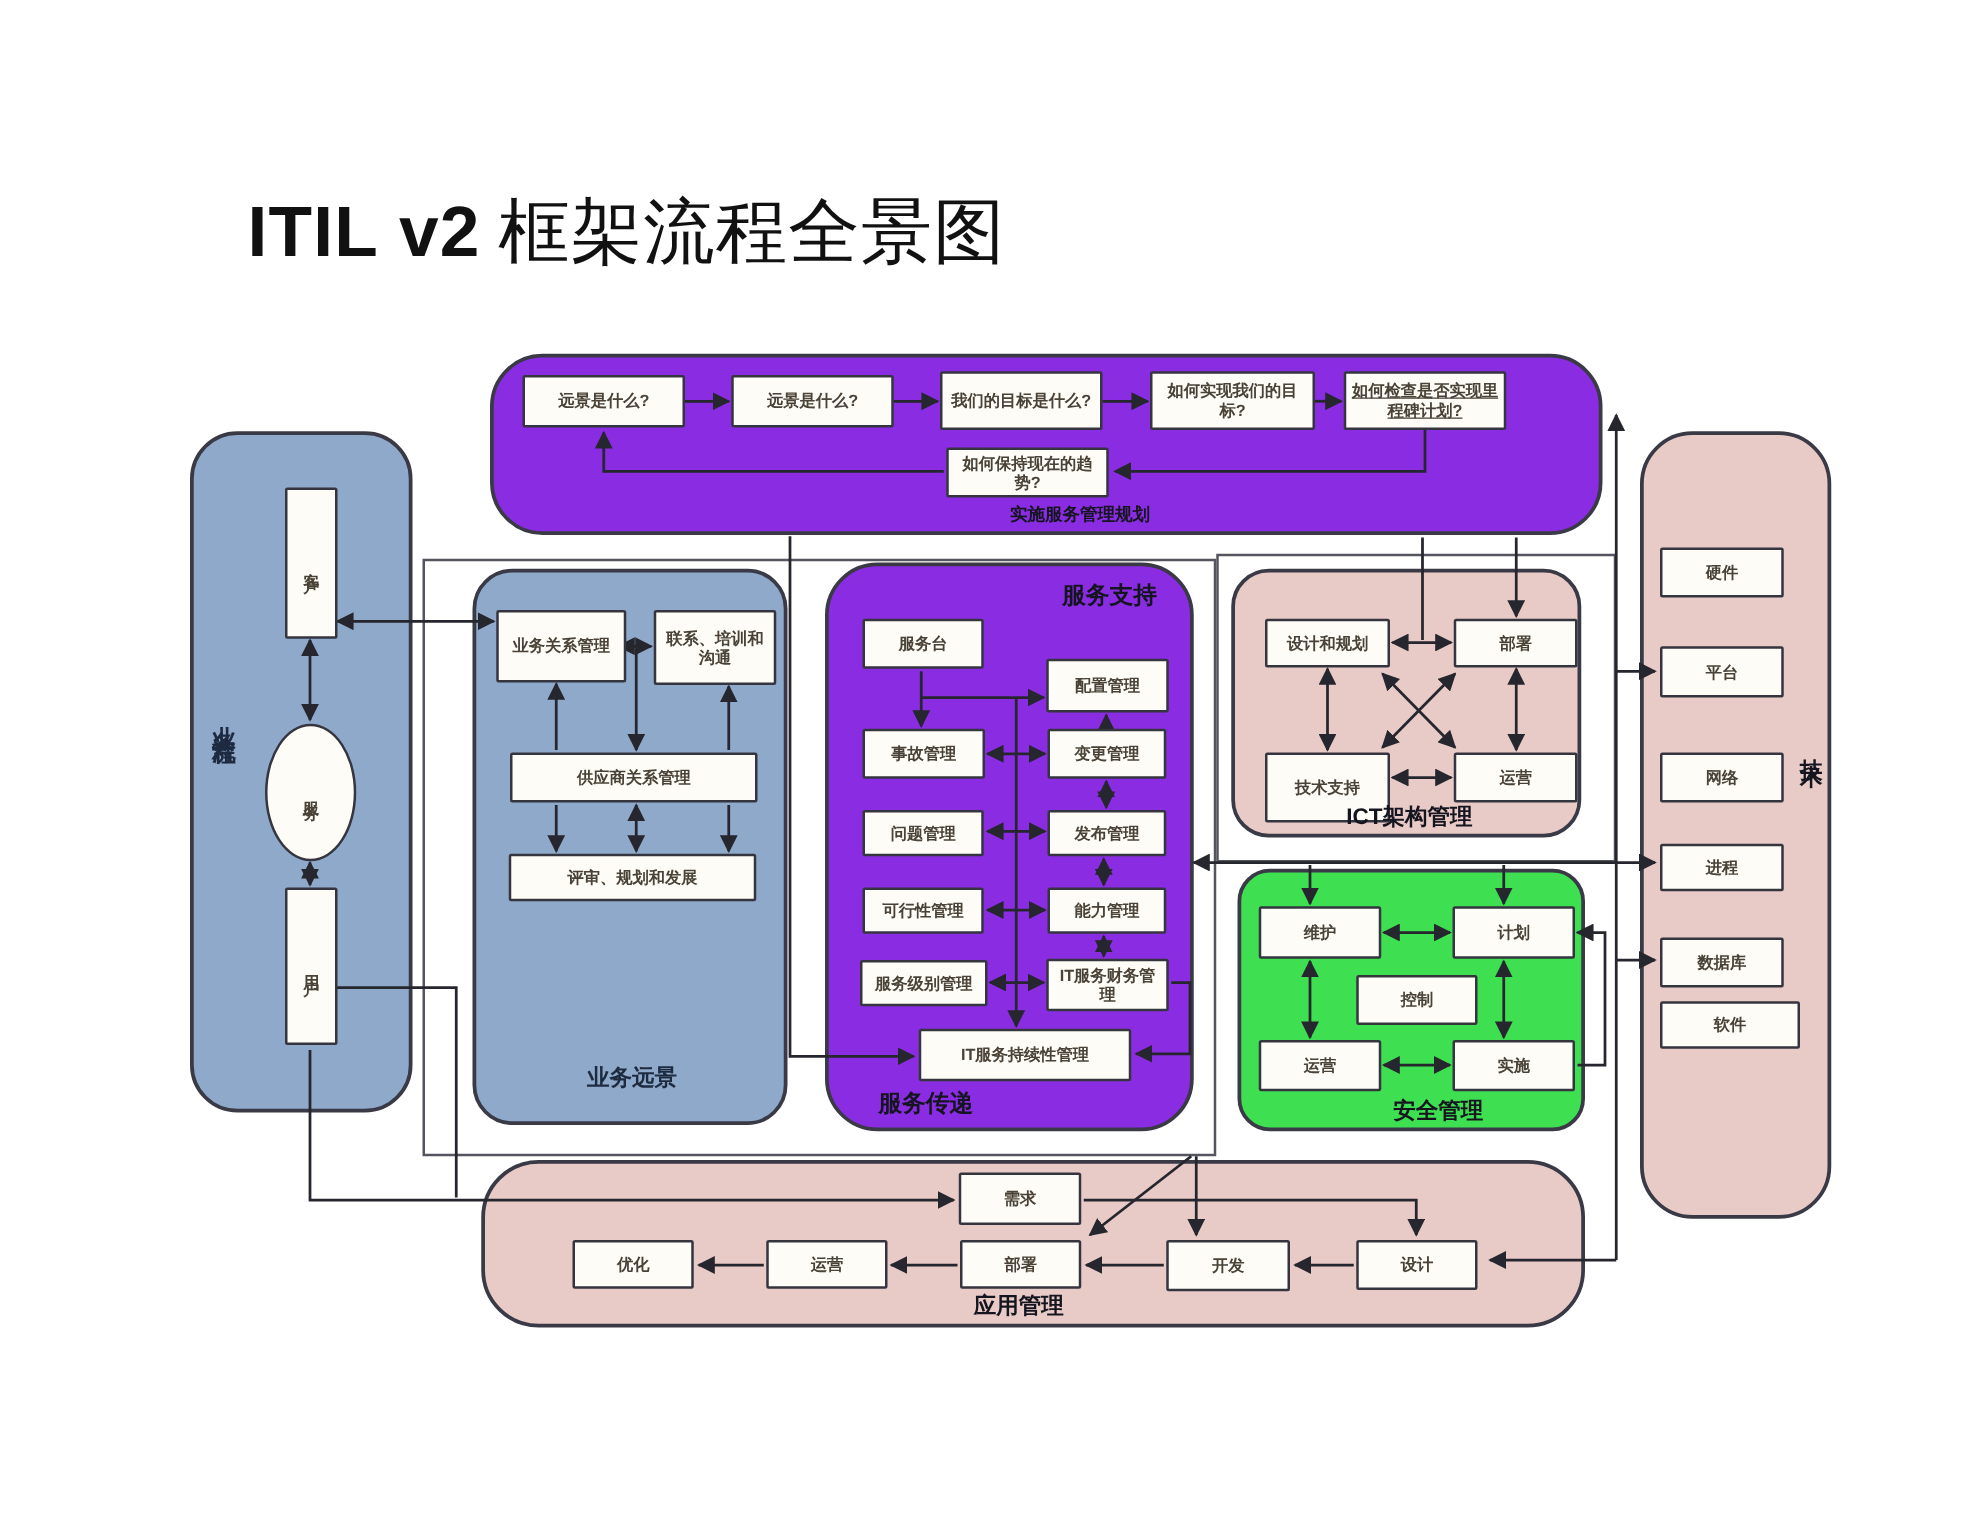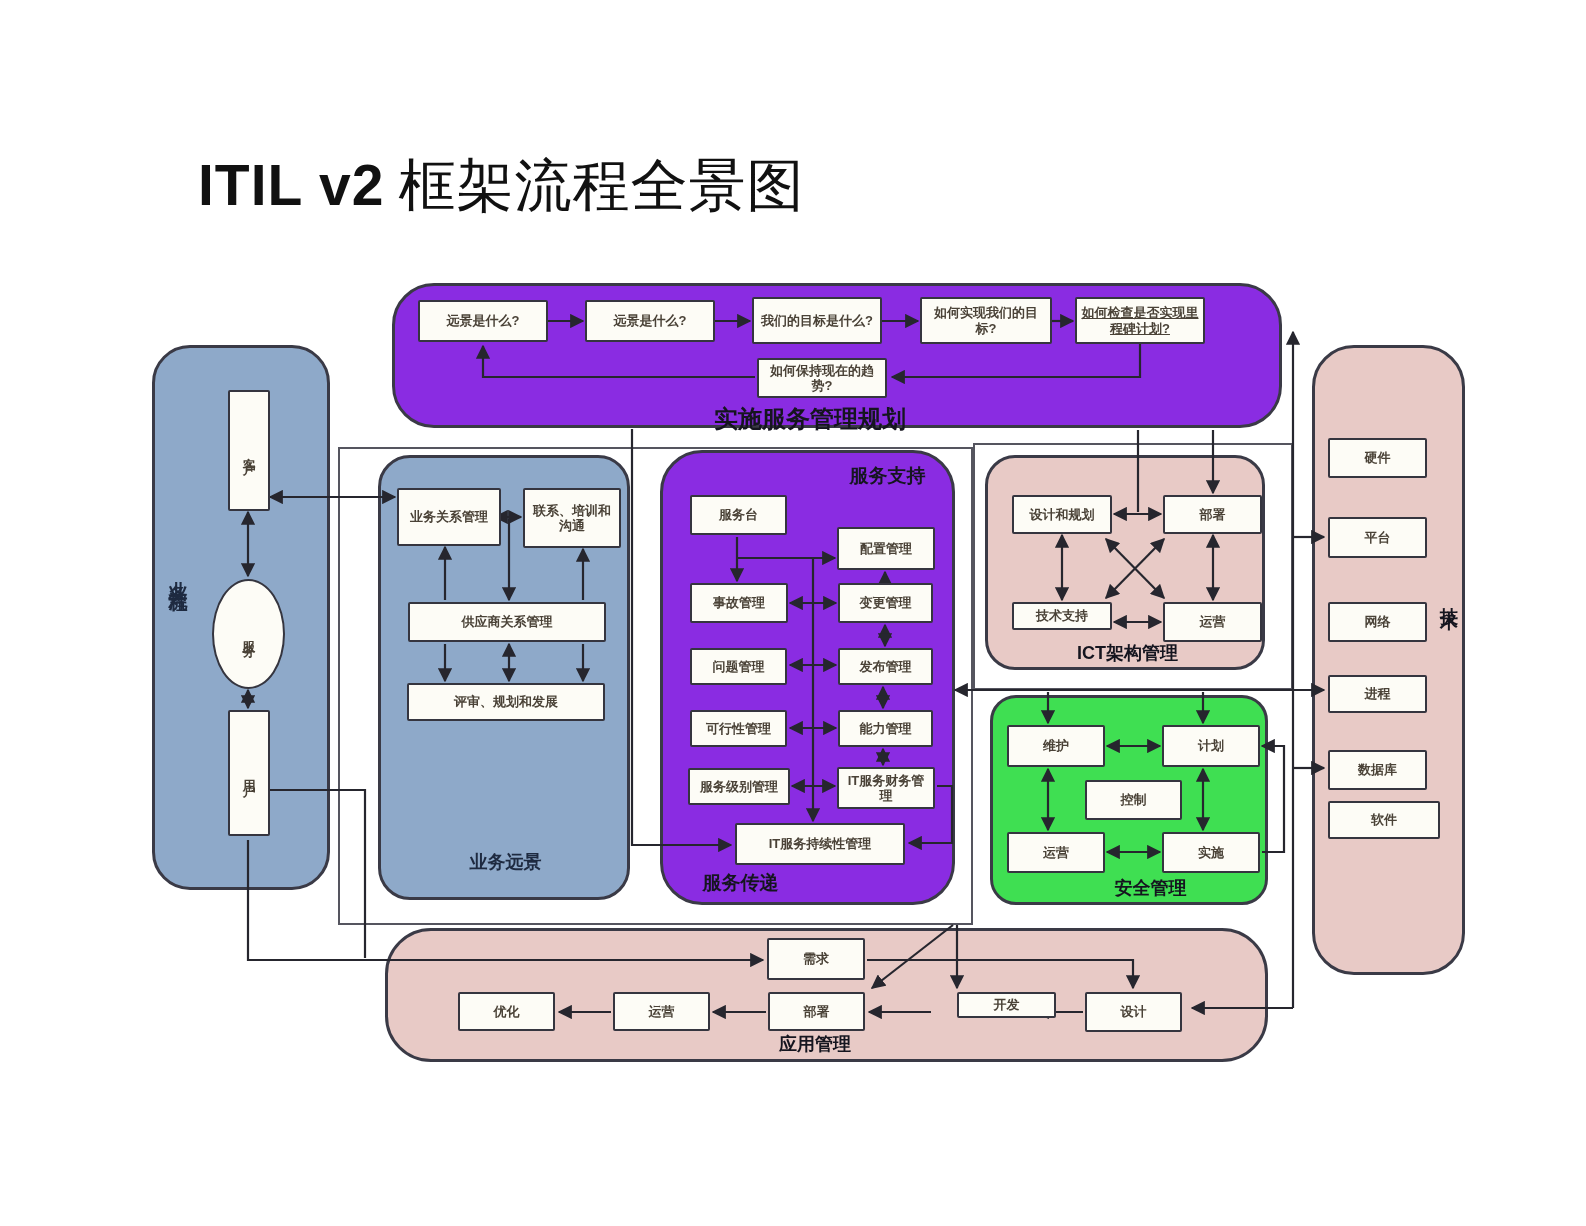--- a/index.html
+++ b/index.html
@@ -126,21 +126,21 @@
       <line x1="957" y1="925" x2="957" y2="988" marker-end="url(#ah)"></line>
     </g>
   </svg>
 
   <div class="node" style="left:418px;top:300px;width:130px;height:42px;">远景是什么?</div>
   <div class="node" style="left:585px;top:300px;width:130px;height:42px;">远景是什么?</div>
   <div class="node" style="left:752px;top:297px;width:130px;height:47px;">我们的目标是什么?</div>
   <div class="node" style="left:920px;top:297px;width:132px;height:47px;">如何实现我们的目标?</div>
   <div class="node" style="left:1075px;top:297px;width:130px;height:47px;text-decoration:underline;">如何检查是否实现里程碑计划?</div>
   <div class="node" style="left:757px;top:358px;width:130px;height:40px;">如何保持现在的趋势?</div>
-  <div class="biglabel" style="left:700px;top:403px;width:220px;font-size:24px;">实施服务管理规划</div>
+  <div class="biglabel" style="left:700px;top:403px;width:220px;font-size:14px;text-align:right;">实施服务管理规划</div>
 
   <div class="node vert" style="left:228px;top:390px;width:42px;height:121px;">客户</div>
   <div class="node vert ellipse" style="left:212px;top:579px;width:73px;height:110px;">服务</div>
   <div class="node vert" style="left:228px;top:710px;width:42px;height:126px;">用户</div>
   <div class="biglabel vert navy" style="left:165px;top:565px;font-size:19px;letter-spacing:5px;">业务流程</div>
 
   <div class="node" style="left:397px;top:488px;width:104px;height:58px;">业务关系管理</div>
   <div class="node" style="left:523px;top:488px;width:98px;height:60px;">联系、培训和沟通</div>
   <div class="node" style="left:408px;top:602px;width:198px;height:40px;">供应商关系管理</div>
   <div class="node" style="left:407px;top:683px;width:198px;height:38px;">评审、规划和发展</div>
@@ -155,21 +155,21 @@
   <div class="node" style="left:838px;top:648px;width:95px;height:37px;">发布管理</div>
   <div class="node" style="left:690px;top:710px;width:97px;height:37px;">可行性管理</div>
   <div class="node" style="left:838px;top:710px;width:95px;height:37px;">能力管理</div>
   <div class="node" style="left:688px;top:768px;width:102px;height:37px;">服务级别管理</div>
   <div class="node" style="left:837px;top:767px;width:98px;height:42px;">IT服务财务管理</div>
   <div class="node" style="left:735px;top:823px;width:170px;height:42px;">IT服务持续性管理</div>
   <div class="biglabel" style="left:683px;top:870px;width:115px;font-size:19px;">服务传递</div>
 
   <div class="node" style="left:1012px;top:495px;width:100px;height:39px;">设计和规划</div>
   <div class="node" style="left:1163px;top:495px;width:99px;height:39px;">部署</div>
-  <div class="node" style="left:1012px;top:602px;width:100px;height:28px;">技术支持</div>
+  <div class="node" style="left:1012px;top:602px;width:100px;height:56px;">技术支持</div>
   <div class="node" style="left:1163px;top:602px;width:99px;height:40px;">运营</div>
   <div class="biglabel" style="left:1055px;top:641px;width:145px;font-size:18px;">ICT架构管理</div>
 
   <div class="node" style="left:1007px;top:725px;width:98px;height:42px;">维护</div>
   <div class="node" style="left:1162px;top:725px;width:98px;height:42px;">计划</div>
   <div class="node" style="left:1085px;top:780px;width:97px;height:40px;">控制</div>
   <div class="node" style="left:1007px;top:832px;width:98px;height:41px;">运营</div>
   <div class="node" style="left:1162px;top:832px;width:98px;height:41px;">实施</div>
   <div class="biglabel" style="left:1098px;top:876px;width:105px;font-size:18px;">安全管理</div>
 
@@ -178,17 +178,17 @@
   <div class="node" style="left:1328px;top:602px;width:99px;height:40px;">网络</div>
   <div class="node" style="left:1328px;top:675px;width:99px;height:38px;">进程</div>
   <div class="node" style="left:1328px;top:750px;width:99px;height:40px;">数据库</div>
   <div class="node" style="left:1328px;top:784px;width:112px;height:38px;margin-top:17px;">软件</div>
   <div class="biglabel vert" style="left:1437px;top:592px;font-size:18px;letter-spacing:5px;">技术</div>
 
   <div class="node" style="left:767px;top:938px;width:98px;height:42px;">需求</div>
   <div class="node" style="left:458px;top:992px;width:97px;height:39px;">优化</div>
   <div class="node" style="left:613px;top:992px;width:97px;height:39px;">运营</div>
   <div class="node" style="left:768px;top:992px;width:97px;height:39px;">部署</div>
-  <div class="node" style="left:933px;top:992px;width:99px;height:26px;margin-left:24px;">开发</div>
+  <div class="node" style="left:933px;top:992px;width:99px;height:41px;">开发</div>
   <div class="node" style="left:1085px;top:992px;width:97px;height:40px;">设计</div>
   <div class="biglabel" style="left:755px;top:1032px;width:120px;font-size:18px;">应用管理</div>
 
 </div>
 
 </body></html>

